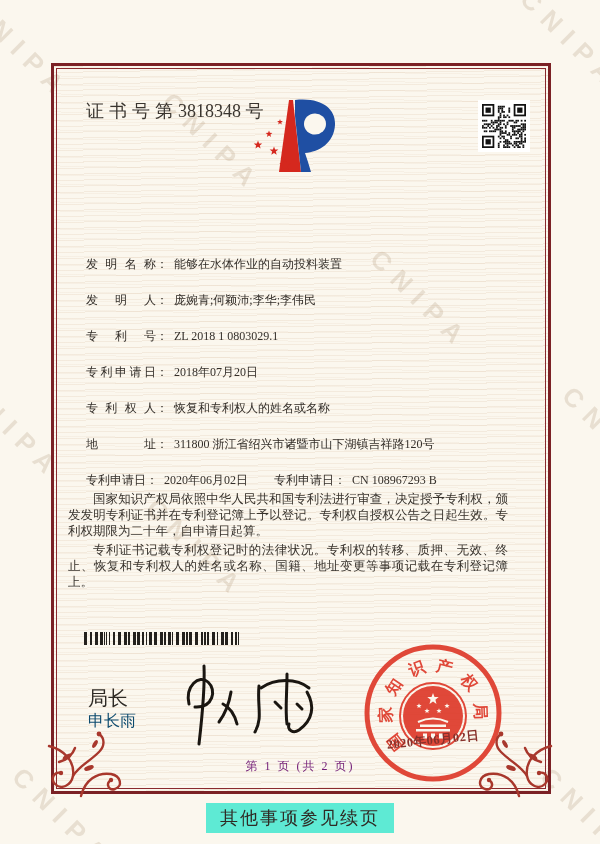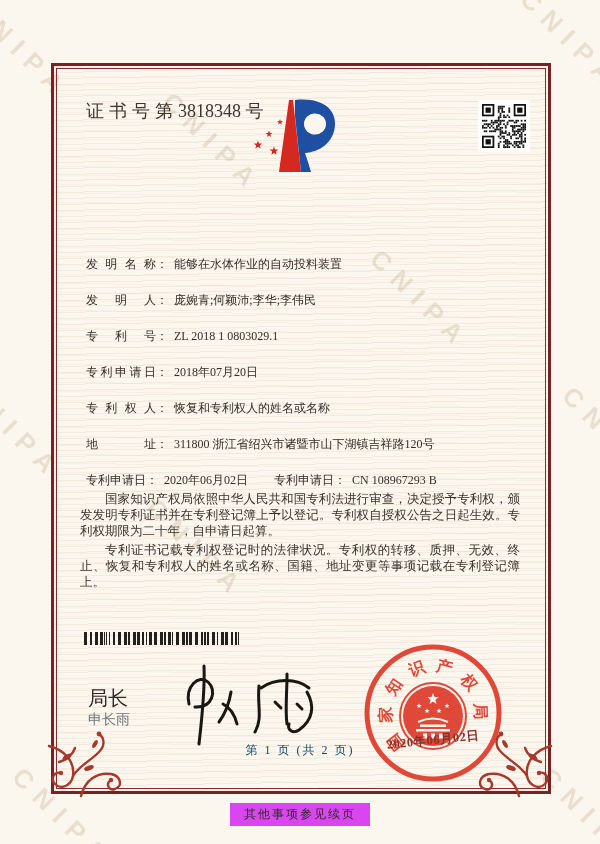--- a/index.html
+++ b/index.html
@@ -38,44 +38,44 @@
     position:absolute; left:0; top:179px; width:600px; text-align:center;
     font-size:27px; font-weight:bold; letter-spacing:24px; text-indent:24px; color:#171411;
   }
   
   .fields { position:absolute; left:86px; top:246px; width:440px; font-size:12px; color:#332e29; }
   .frow { height:36px; line-height:36px; white-space:nowrap; }
   .flabel { display:inline-block; width:70px; text-align:justify; text-align-last:justify; vertical-align:top; }
   .fval { margin-left:6px; }
   .grant2 { margin-left:26px; }
   
-  .legal { position:absolute; left:80px; top:492px; width:440px; font-size:12.5px;
+  .legal { position:absolute; left:68px; top:492px; width:440px; font-size:12.5px;
            line-height:15.8px; text-align:justify; color:#38332d; }
   .legal p { text-indent:2em; }
   .legal p + p { margin-top:4px; }
   
   .barcode { position:absolute; left:84px; top:632px; }
   
   .sigrole { position:absolute; left:88px; top:685px; font-size:20px; color:#2e2a25; }
-  .signame { position:absolute; left:88px; top:711px; font-size:14px; color:#737373; }
+  .signame { position:absolute; left:88px; top:711px; font-size:16px; color:#0c4a6e; }
   .handsig { position:absolute; left:175px; top:658px; }
   
   .seal { position:absolute; left:358px; top:638px; opacity:0.92; }
   .seal text { font-weight:bold; }
   .sr { font-size:16px; fill:#de3a2a; }
   .sdate { font-size:12.5px; fill:#7e211c; letter-spacing:0.5px; }
   
   .flo { position:absolute; top:710px; }
   .flo.left { left:45px; }
   .flo.right { left:467px; transform:scaleX(-1); }
   
-  .pageinfo { position:absolute; left:0; top:742px; width:600px; text-align:center;
-              font-size:12px; color:#0c4a6e; letter-spacing:2px; }
+  .pageinfo { position:absolute; left:0; top:758px; width:600px; text-align:center;
+              font-size:12px; color:#701a75; letter-spacing:2px; }
   .notebox { position:absolute; left:50%; top:803px; transform:translateX(-50%);
-             background:#d946ef; padding:3px 14px; font-size:12px; color:#2f2a24; letter-spacing:2px; }
+             background:#5eead4; padding:3px 14px; font-size:18px; color:#2f2a24; letter-spacing:2px; }
 </style>
 </head>
 <body>
 
 <div class="page">
 
   <div class="wm" style="left:20px;  top:50px;">CNIPA</div>
   <div class="wm" style="left:570px; top:40px;">CNIPA</div>
   <div class="wm" style="left:212px; top:143px;">CNIPA</div>
   <div class="wm" style="left:420px; top:300px;">CNIPA</div>

